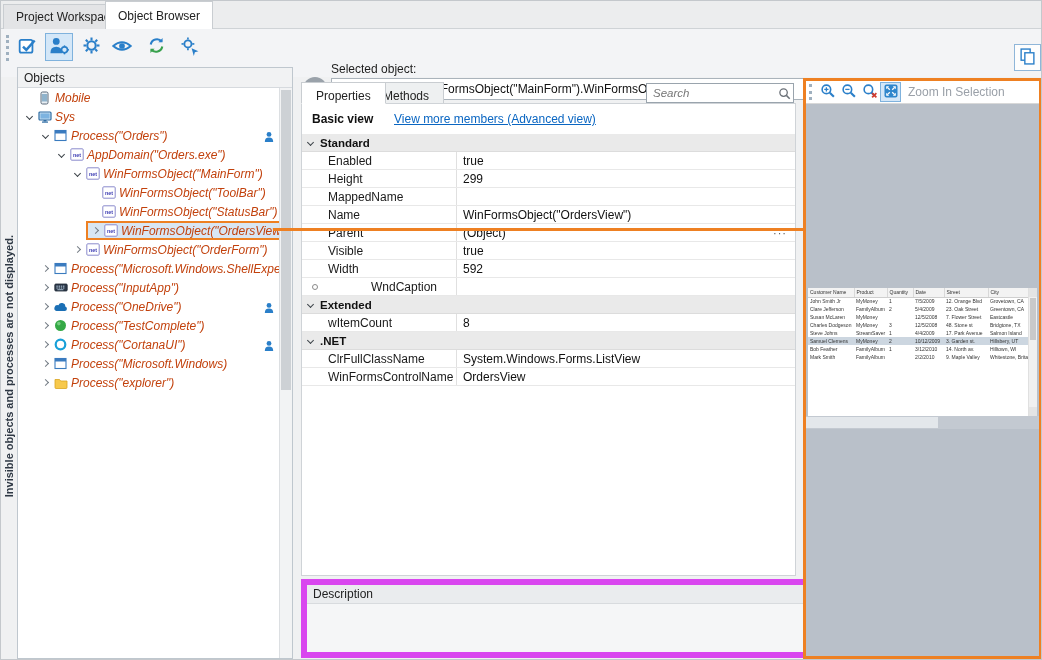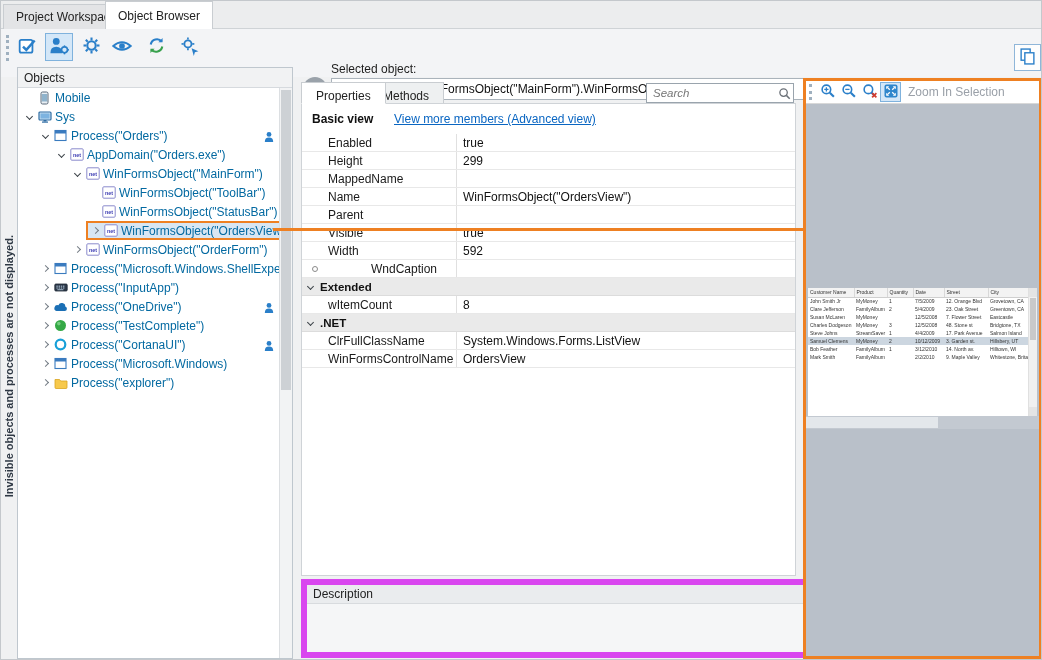--- a/index.html
+++ b/index.html
@@ -30,21 +30,21 @@
   .objects-panel { position:absolute; left:16px; top:66px; width:276px; height:592px; background:#fff; border:1px solid #bfc7ce; }
   .objects-header { height:20px; background:#f1f2f3; border-bottom:1px solid #d6dade; font-size:12px; color:#222; display:flex; align-items:center; padding-left:6px; }
   .tree { position:absolute; left:0; top:20px; right:13px; bottom:0; overflow:hidden; }
   .trow { position:relative; height:19px; display:flex; align-items:center; overflow:hidden; white-space:nowrap; }
   .tbox { display:inline-flex; align-items:center; height:19px; }
   .tbox.sel { border:2px solid #ee8022; background:#d8e6f3; height:19px; padding-right:4px; }
   .texp { width:14px; display:inline-flex; align-items:center; justify-content:center; flex:0 0 14px; }
   .chev { width:5px; height:5px; border-right:1.4px solid #747c84; border-bottom:1.4px solid #747c84; transform:rotate(-45deg); display:inline-block; }
   .chev.open { transform:rotate(45deg); border-color:#3c4248; }
   .ticon { width:17px; flex:0 0 17px; display:inline-flex; align-items:center; justify-content:center; }
-  .tlabel { font-size:12px; color:#0369a1; padding-left:2px; }
+  .tlabel { font-size:12px; color:#c2410c; padding-left:2px;font-style:italic; }
   .tspy { position:absolute; right:4px; top:3px; }
   .vscroll { position:absolute; right:0; top:20px; bottom:0; width:13px; background:#f2f3f4; border-left:1px solid #dcdfe2; }
   .vscroll .thumb { position:absolute; left:1px; right:1px; top:2px; height:300px; background:#cdd1d5; }
 
   
   .itab { position:absolute; top:81px; height:22px; display:flex; align-items:flex-end; padding:0 14px; font-size:12px; color:#222; border:1px solid #c9cdd1; background:#eef0f1; cursor:pointer; }
   .itab.active { background:#fff; border-bottom:1px solid #fff; z-index:3; }
   .search-wrap { position:absolute; left:645px; top:82px; width:148px; height:20px; }
   .search-input { width:100%; height:100%; border:1px solid #9aa4ad; font-family:"Liberation Sans",sans-serif; font-size:11.5px; font-style:italic; color:#555; padding:0 18px 0 6px; }
   .search-glyph { position:absolute; right:3px; top:3px; }
@@ -463,20 +463,24 @@
         <circle cx="6" cy="6" r="4" fill="none" stroke="#6b7178" stroke-width="1.4"></circle>
         <line x1="9" y1="9" x2="12.6" y2="12.6" stroke="#6b7178" stroke-width="1.6"></line>
       </svg>
   </span>
 </div>
 
 <div class="icontent">
   <span class="basic-view">Basic view</span>
   <a class="adv-link">View more members (Advanced view)</a>
   <div class="grid" id="grid">
+      <div class="gsec">
+        <span class="chev open"></span>
+        <span>Standard</span>
+      </div>
       <div class="grow">
         <div class="gname">
           <span>Enabled</span>
         </div>
         <div class="gval">
           <span class="vtext">true</span>
         </div>
       </div>
       <div class="grow">
         <div class="gname">
@@ -498,20 +502,24 @@
         <div class="gname">
           <span>Name</span>
         </div>
         <div class="gval">
           <span class="vtext">WinFormsObject("OrdersView")</span>
         </div>
       </div>
       <div class="grow">
         <div class="gname">
           <span>Parent</span>
+        </div>
+        <div class="gval">
+          <span class="vtext">(Object)</span>
+          <span class="ellip">···</span>
         </div>
       </div>
       <div class="grow">
         <div class="gname">
           <span>Visible</span>
         </div>
         <div class="gval">
           <span class="vtext">true</span>
         </div>
       </div>

